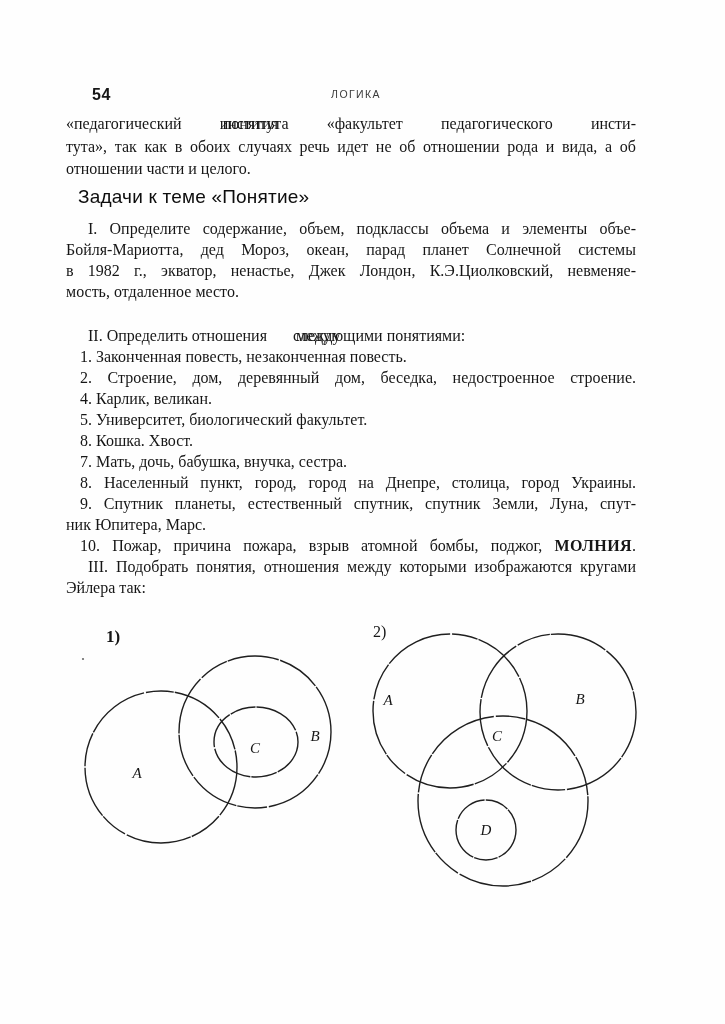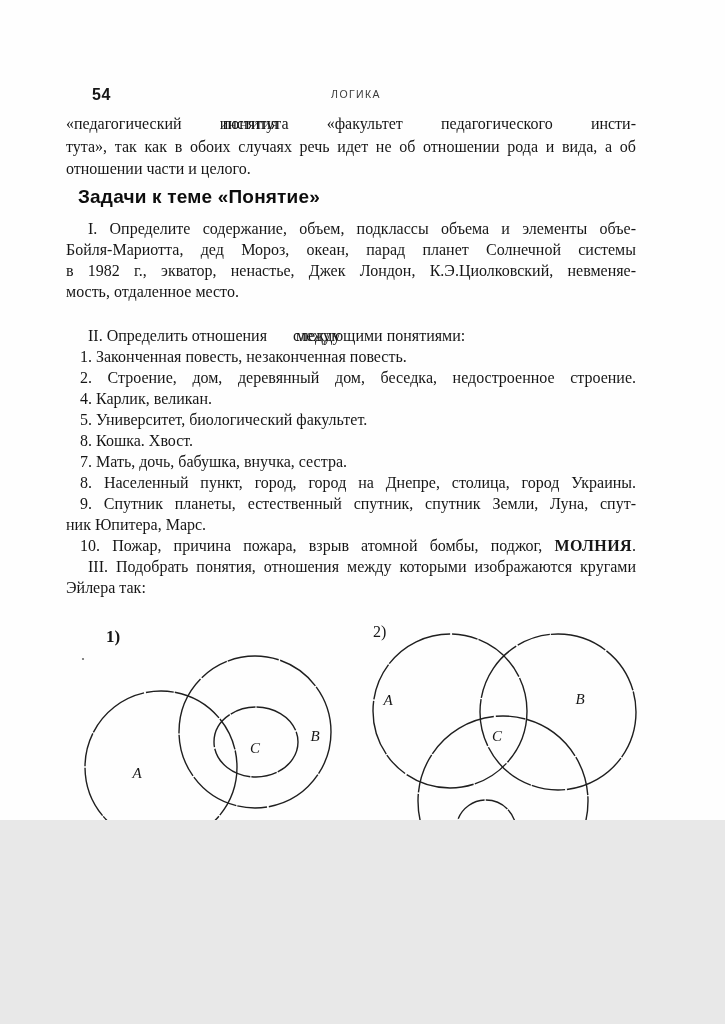--- a/index.html
+++ b/index.html
@@ -1,17 +1,17 @@
 <!DOCTYPE html>
 <html><head>
 <meta charset="utf-8">
 <style>
   html,body{margin:0;padding:0;background:#e8e8e8;}
   .page{
-    position:relative;width:725px;height:820px;background:#fefefe;
+    position:relative;width:725px;height:1024px;background:#fefefe;
     font-family:"Liberation Serif","DejaVu Serif",serif;color:#161616;
     overflow:hidden;margin:0 auto;
   }
   .abs{position:absolute;}
   #page-number{
     left:92px;top:86px;font-family:"Liberation Sans","DejaVu Sans",sans-serif;
     font-weight:bold;font-size:16px;letter-spacing:.5px;
   }
   #running-title{
     left:70px;top:88px;width:572px;text-align:center;
@@ -20,21 +20,21 @@
   }
   .textcol{left:66px;width:570px;}
   .line{font-size:16px;line-height:21px;}
   #intro .line{line-height:22.5px;}
   .j{text-align:justify;text-align-last:justify;text-justify:inter-word;}
   .indent-roman{text-indent:22px;}
   .indent-item{text-indent:14px;}
   #section-heading{
     left:78px;top:186px;margin:0;
     font-family:"Liberation Sans","DejaVu Sans",sans-serif;
-    font-weight:bold;font-size:19px;letter-spacing:.2px;color:#0d0d0d;
+    font-weight:normal;font-size:19px;letter-spacing:.2px;color:#0d0d0d;
   }
   #intro{top:113px;}
   #task1{top:218px;}
   #task2{top:325px;}
   
   .ovl{position:relative;display:inline-block;white-space:nowrap;}
   .ovl .top{position:absolute;left:3px;top:0;white-space:nowrap;}
   
   .em{
     font-weight:bold;font-size:16px;letter-spacing:.4px;

